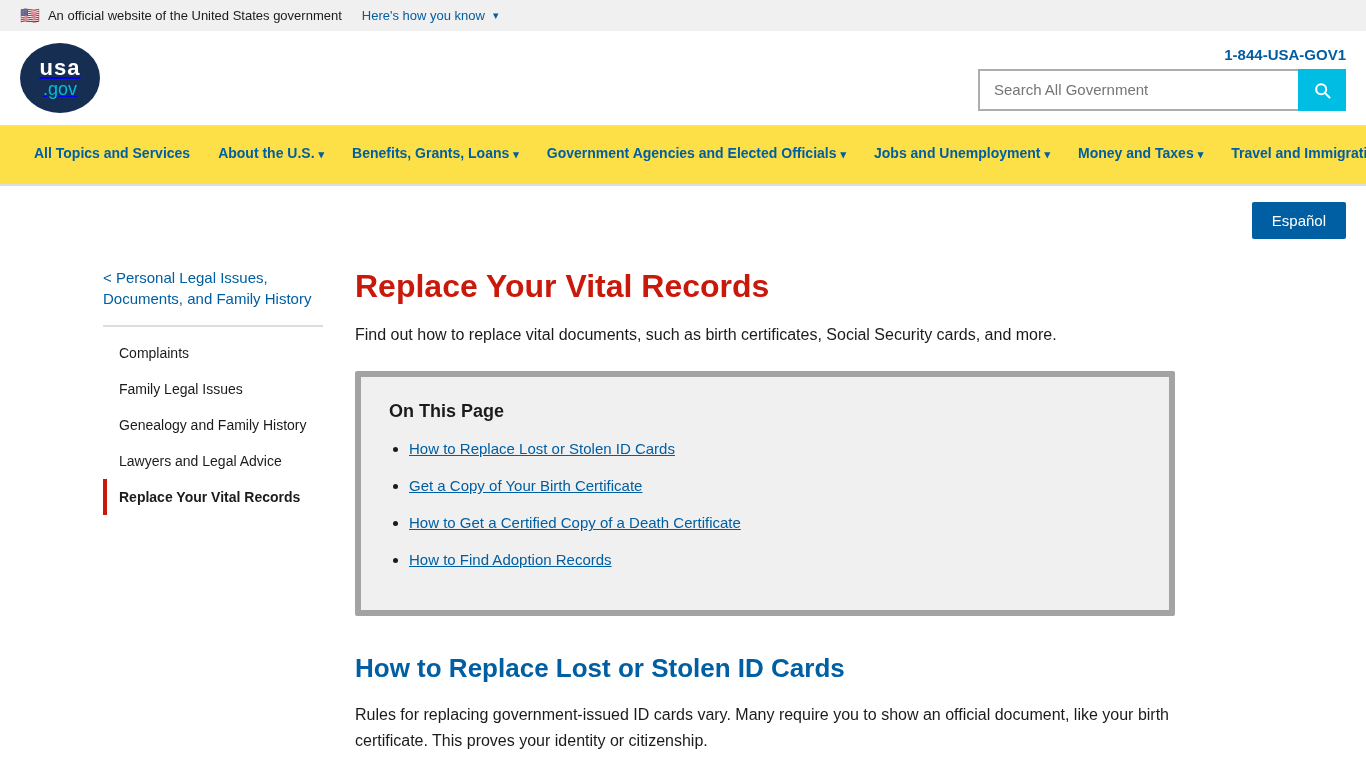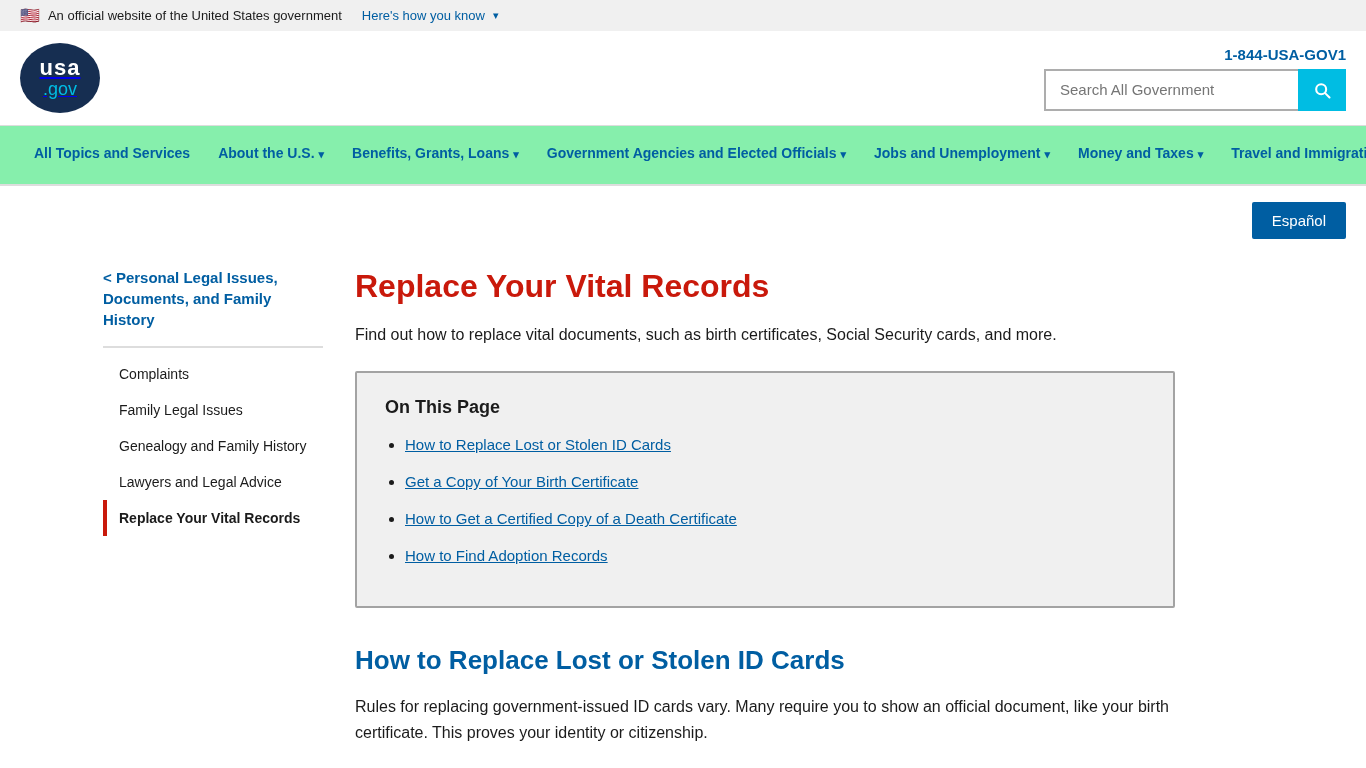--- a/index.html
+++ b/index.html
@@ -62,21 +62,21 @@
       text-decoration: none;
       font-size: 15px;
       font-weight: 600;
     }
 
     .search-bar {
       display: flex;
       align-items: center;
     }
     .search-input {
-      width: 254px;
+      width: 320px;
       padding: 10px 14px;
       border: 2px solid #adadad;
       border-right: none;
       font-size: 15px;
       outline: none;
       height: 42px;
     }
     .search-button {
       background: #00bde3;
       border: none;
@@ -84,21 +84,21 @@
       height: 42px;
       cursor: pointer;
       display: flex;
       align-items: center;
       justify-content: center;
     }
     .search-button svg { width: 20px; height: 20px; fill: #fff; }
 
     
     .main-nav {
-      background: #86efac;
+      background: #fde047;
       border-bottom: 2px solid #ddd;
       padding: 0 20px;
     }
     .nav-list {
       display: flex;
       align-items: stretch;
       list-style: none;
       gap: 0;
     }
     .nav-item {
@@ -149,21 +149,21 @@
     .sidebar {
       width: 220px;
       flex-shrink: 0;
       padding-top: 20px;
     }
     .sidebar-parent-link {
       display: block;
       color: #005ea2;
       text-decoration: none;
       font-size: 15px;
-      font-weight: 700;
+      font-weight: 400;
       line-height: 1.4;
       padding-bottom: 16px;
       border-bottom: 2px solid #ddd;
       margin-bottom: 8px;
     }
     .sidebar-nav {
       list-style: none;
     }
     .sidebar-nav-item a {
       display: block;
@@ -196,21 +196,21 @@
     .page-intro {
       font-size: 16px;
       color: #1b1b1b;
       margin-bottom: 24px;
       line-height: 1.6;
     }
 
     
     .on-this-page {
       background: #f0f0f0;
-      border: 2px solid #a3a3a3;
+      border: 6px solid #a3a3a3;
       padding: 24px 28px;
       margin-bottom: 36px;
       border-radius: 2px;
     }
     .on-this-page-title {
       font-size: 18px;
       font-weight: 700;
       margin-bottom: 16px;
       color: #1b1b1b;
     }

